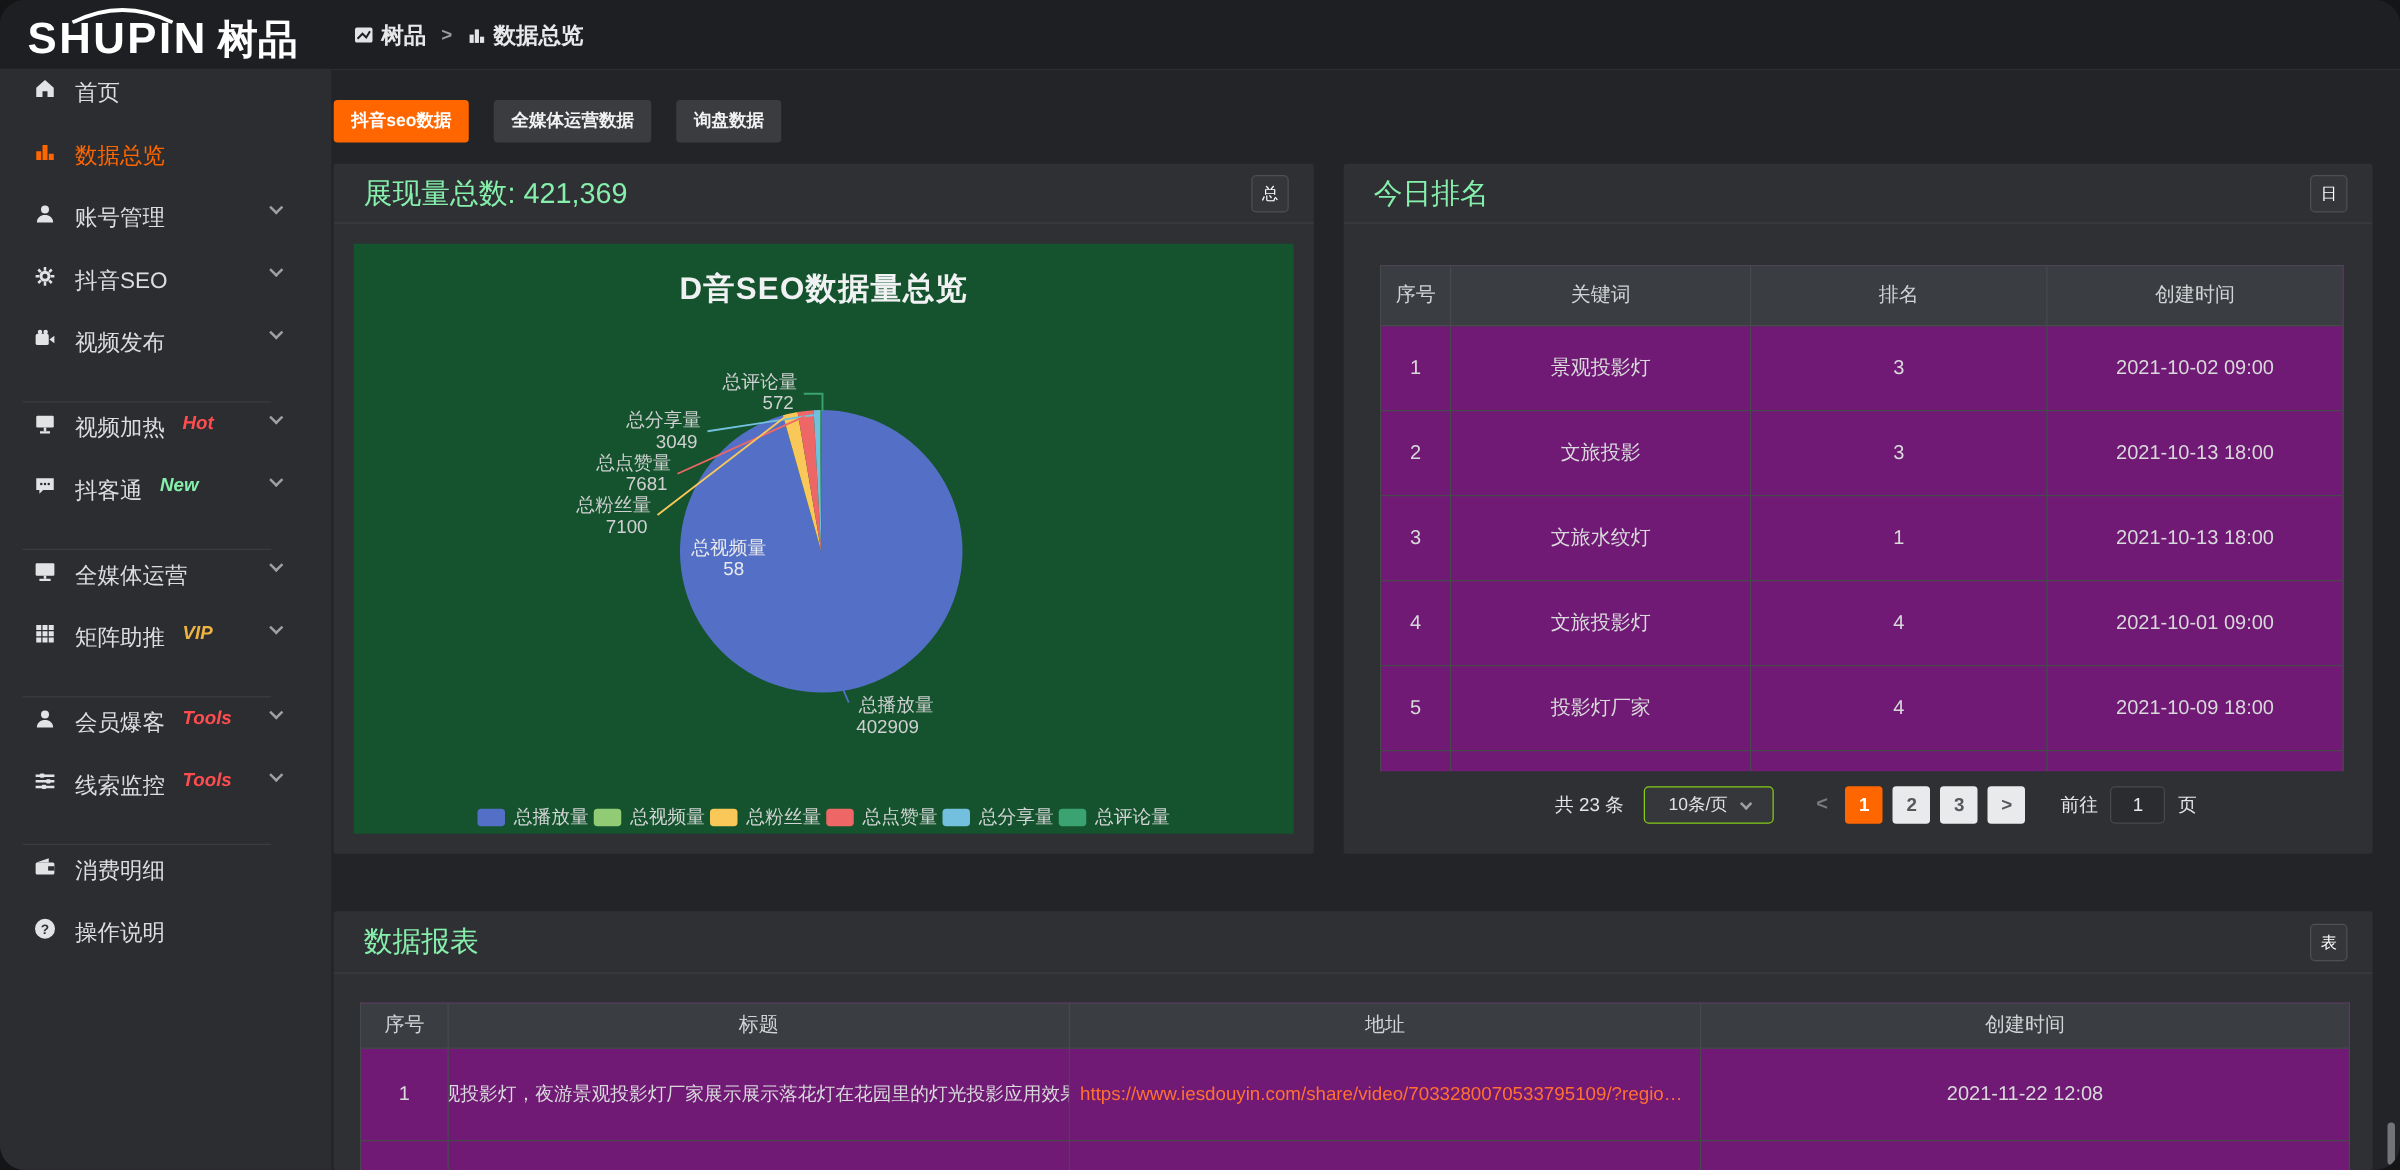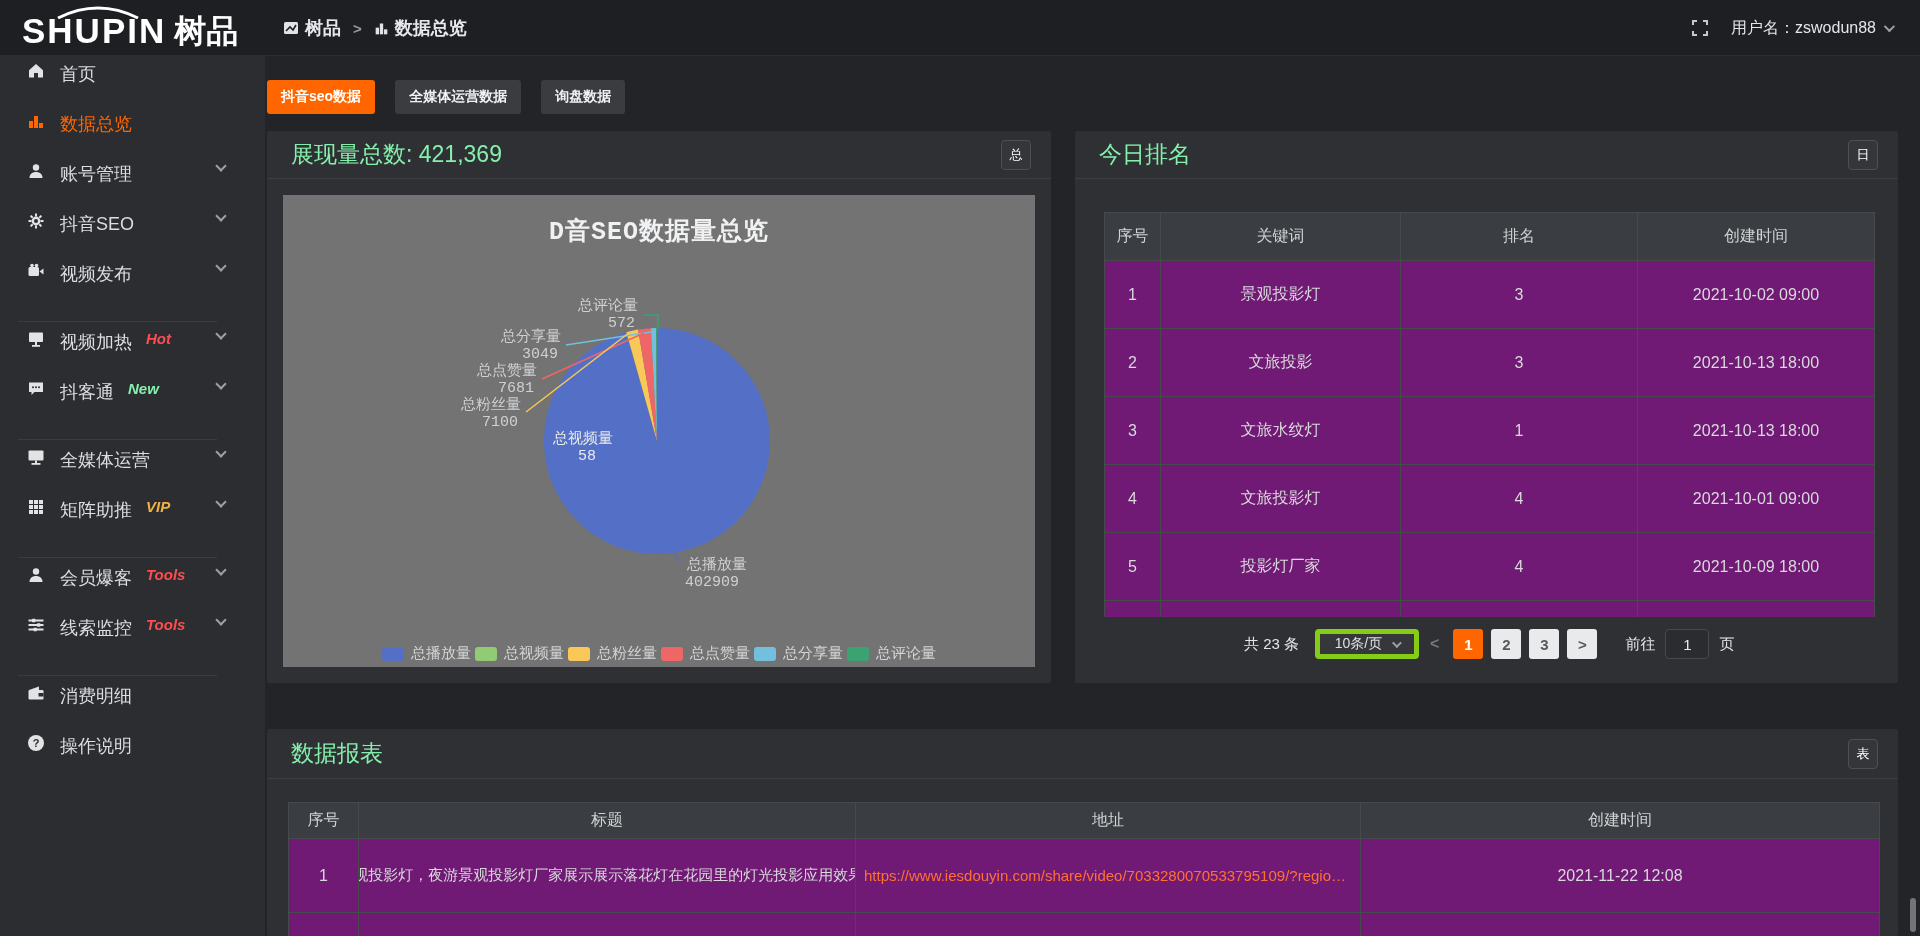--- a/index.html
+++ b/index.html
@@ -1,20 +1,21 @@
 <!DOCTYPE html>
 <html><head>
 <meta charset="utf-8">
 <style>
   * { margin:0; padding:0; box-sizing:border-box; }
   html,body { background:#141517; }
   .screen {
     position:relative; width:1920px; height:936px; overflow:hidden;
     background:#222428; font-family:"Liberation Sans","DejaVu Sans",sans-serif;
     color:#d9dadb;
+    border-radius:20px;
   }
   
   .topbar { position:absolute; left:0; top:0; width:1920px; height:56px;
     background:#1d1f23; border-bottom:1px solid #2b2d31; z-index:5; }
   .logo { position:absolute; left:22px; top:4px; height:50px; display:flex; align-items:flex-end; color:#fff; }
   .logo-arc { position:absolute; left:32px; top:2px; }
   .logo-main { font-size:35px; font-weight:800; letter-spacing:2px; line-height:46px; }
   .logo-cjk { font-size:32px; font-weight:800; margin-left:8px; line-height:46px; }
   .breadcrumb { position:absolute; left:283px; top:0; height:56px; display:flex; align-items:center; gap:8px; font-size:18px; color:#e7e8e9; font-weight:600; }
   .crumb { display:flex; align-items:center; gap:6px; cursor:pointer; }
@@ -36,21 +37,21 @@
   .tab { height:34px; padding:0 14px; border-radius:3px; background:#3a3c40; color:#f2f2f3; font-size:14px; font-weight:600; display:flex; align-items:center; cursor:pointer; border:none; font-family:inherit; }
   .tab.active { background:#ff6600; color:#fff; }
   
   .panel { position:absolute; background:#2e3034; border-radius:2px; }
   .panel-head { height:48px; display:flex; align-items:center; justify-content:space-between; padding:0 20px 0 24px; border-bottom:1px solid #3b3d41; }
   .panel-title { font-size:23px; color:#86efac; }
   .corner-btn { width:30px; height:30px; border-radius:4px; background:#34363a; border:1px solid #4d4f53; color:#fff; font-size:13px; display:flex; align-items:center; justify-content:center; cursor:pointer; font-family:inherit; }
   #chart-panel { left:267px; top:131px; width:784px; height:552px; }
   #rank-panel  { left:1075px; top:131px; width:823px; height:552px; }
   #report-panel{ left:267px; top:729px; width:1631px; height:207px; }
-  .chart-area { position:absolute; left:16px; top:64px; width:752px; height:472px; background:#737373;font-family:Liberation Mono, monospace; }
+  .chart-area { position:absolute; left:16px; top:64px; width:752px; height:472px; background:#14532d; }
   .chart-title-svg { font-size:25px; font-weight:600; fill:#f0f1f2; letter-spacing:1px; }
   .plabel { font-size:15px; fill:#cfd0d1; }
   .plabel.inpie { fill:#e9eaeb; }
   .lead { fill:none; stroke-width:1.5; }
   .legend { position:absolute; left:0; right:0; bottom:4px; display:flex; justify-content:center; align-items:center; }
   .legend-item { display:flex; align-items:center; margin:0 2px; cursor:pointer; }
   .legend-swatch { width:22px; height:14px; border-radius:3px; margin-right:7px; }
   .legend-label { font-size:15px; color:#d3d4d5; }
   
   .dtable { position:absolute; background:#701a75; border:1px solid #47494d; border-bottom:none; }
@@ -65,21 +66,21 @@
   #rank-table .trow { grid-template-columns:56px 240px 237px 236px; height:68px; }
   #rank-table .trow.head { height:48px; }
   #rank-table .trow.partial { height:16px; border-bottom:none; }
   #report-table { left:21px; top:73px; width:1592px; }
   #report-table .trow { grid-template-columns:70px 497px 505px 518px; height:74px; }
   #report-table .trow.head { height:36px; }
   #report-table .trow.partial { height:40px; border-bottom:none; }
   
   .pagination { position:absolute; left:169px; top:497px; height:32px; display:flex; align-items:center; font-size:15px; color:#e4e5e6; }
   .pg-total { margin-right:16px; }
-  .pg-size { width:104px; height:30px; background:#35373b; border:5px solid #84cc16; border-radius:4px; display:flex; align-items:center; justify-content:center; gap:10px; cursor:pointer; margin-right:11px; font-size:14px; color:#dfe0e1; }
+  .pg-size { width:104px; height:30px; background:#35373b; border:1px solid #84cc16; border-radius:4px; display:flex; align-items:center; justify-content:center; gap:10px; cursor:pointer; margin-right:34px; font-size:14px; color:#dfe0e1; }
   .pg-size .caret { width:7px; height:7px; }
   .pg-prev { color:#77797d; font-weight:700; font-size:16px; margin:0 14px 0 0; cursor:default; }
   .pg-num, .pg-next { width:30px; height:30px; border:none; border-radius:3px; background:#e9eaec; color:#55585c; font-size:15px; font-weight:700; margin-right:8px; cursor:pointer; font-family:inherit; }
   .pg-num.active { background:#ff6600; color:#fff; }
   .pg-next { margin-right:0; }
   .pg-jump-label { margin:0 10px 0 28px; }
   .pg-input { width:44px; height:30px; background:#2a2c30; border:1px solid #47494d; border-radius:4px; color:#e8e9ea; text-align:center; font-size:15px; font-family:inherit; }
   .pg-suffix { margin-left:10px; }
   
   .fullscreen-btn { cursor:pointer; display:flex; }
@@ -110,34 +111,20 @@
       <span class="crumb-sep">&gt;</span>
       <span class="crumb">
         <svg class="ic" width="15" height="15" viewBox="0 0 18 18">
             <rect x="2" y="8" width="4" height="8" fill="#e2e3e4"></rect>
             <rect x="7" y="3" width="4" height="13" fill="#e2e3e4"></rect>
             <rect x="12" y="10" width="4" height="6" fill="#e2e3e4"></rect>
           </svg>
         <span>数据总览</span>
       </span>
     </div>
-    <div class="topbar-right">
-      <span class="fullscreen-btn">
-        <svg width="18" height="18" viewBox="0 0 18 18" fill="none" stroke="#c9cacb" stroke-width="2">
-            <path d="M2 6 V2 H6"></path>
-            <path d="M12 2 H16 V6"></path>
-            <path d="M16 12 V16 H12"></path>
-            <path d="M6 16 H2 V12"></path>
-          </svg>
-      </span>
-      <span class="username">
-        <span>用户名：zswodun88</span>
-        <span class="caret"></span>
-      </span>
-    </div>
   </div>
 
   <div class="sidebar">
     <div class="side-item">
       <svg class="ic" width="18" height="18" viewBox="0 0 18 18">
           <path d="M9 2 L16 8.2 V15.5 H11 V11 H7 V15.5 H2 V8.2 Z" fill="currentColor"></path>
         </svg>
       <span>首页</span>
     </div>
     <div class="side-item active">

